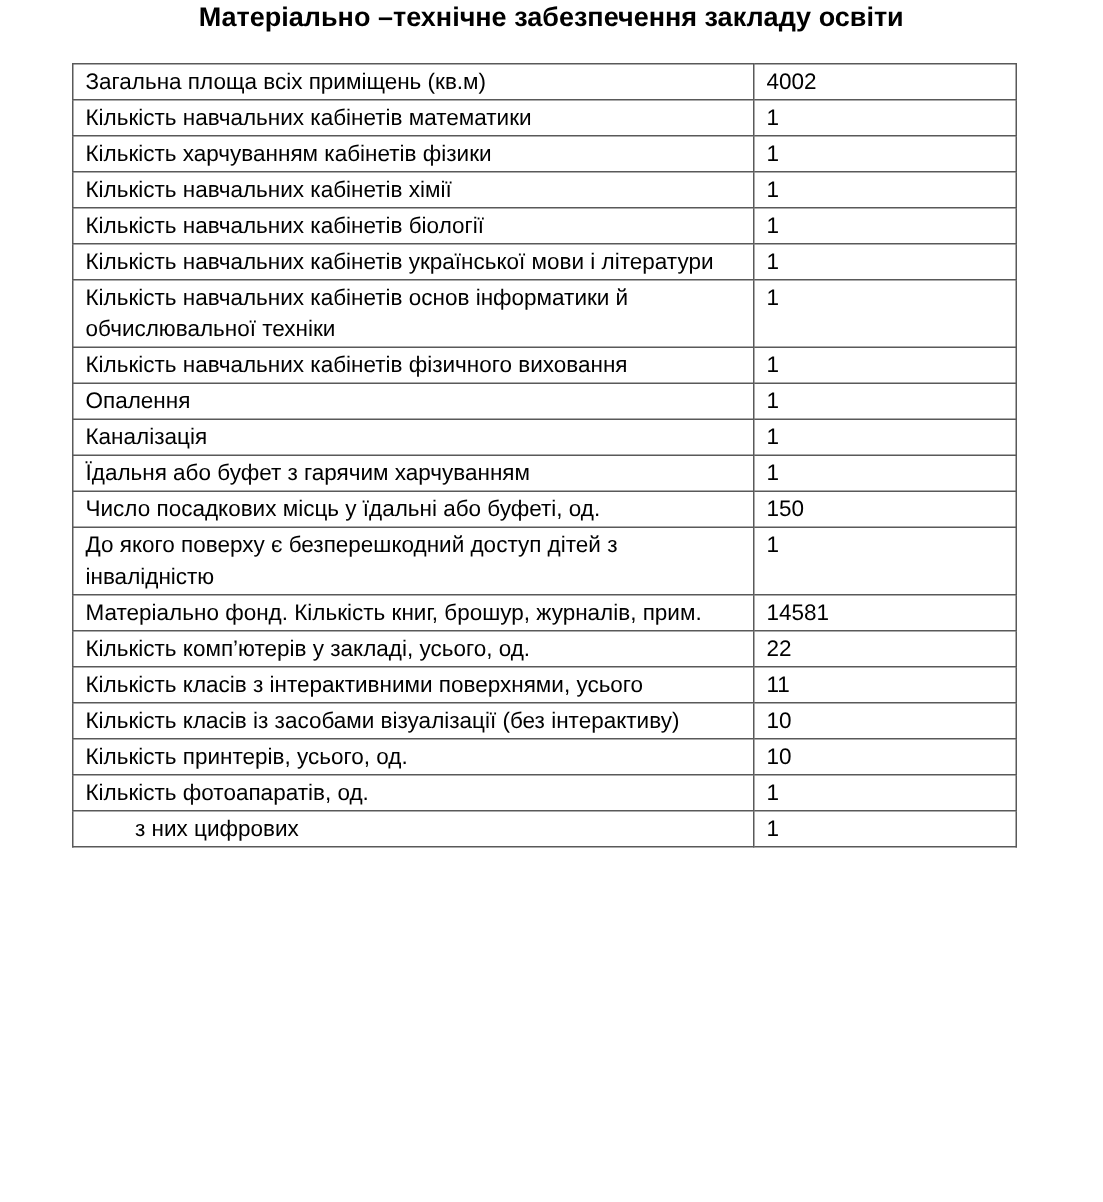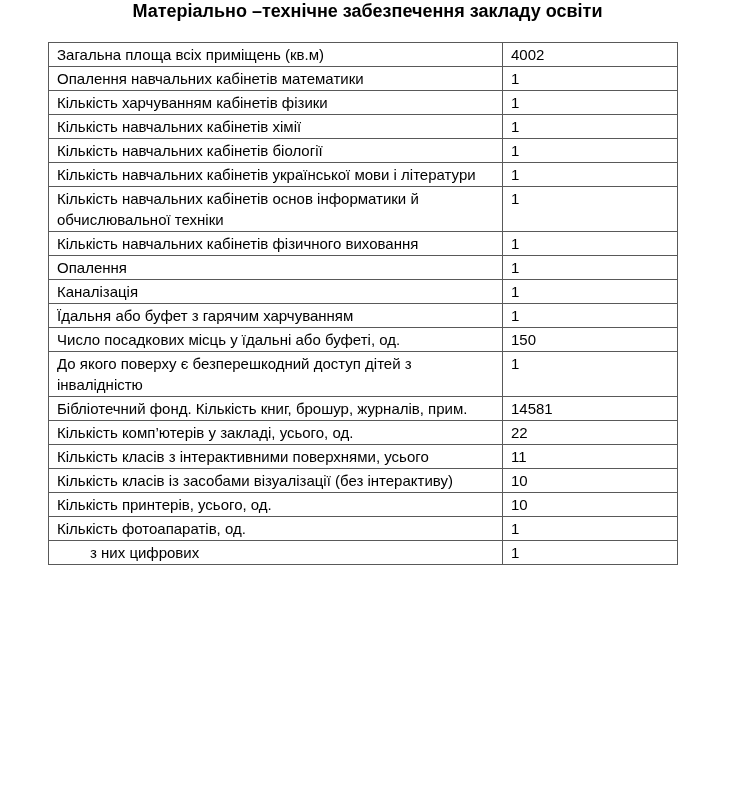--- a/index.html
+++ b/index.html
@@ -53,21 +53,21 @@
 
   <table class="spec-table">
     <tbody>
 
     <tr>
       <td class="col-indicator">Загальна площа всіх приміщень (кв.м)</td>
       <td class="col-value">4002</td>
     </tr>
 
     <tr>
-      <td class="col-indicator">Опалення навчальних кабінетів математики</td>
+      <td class="col-indicator">Кількість навчальних кабінетів математики</td>
       <td class="col-value">1</td>
     </tr>
 
     <tr>
       <td class="col-indicator">Кількість харчуванням кабінетів фізики</td>
       <td class="col-value">1</td>
     </tr>
 
     <tr>
       <td class="col-indicator">Кількість навчальних кабінетів хімії</td>
@@ -114,21 +114,21 @@
       <td class="col-indicator">Число посадкових місць у їдальні або буфеті, од.</td>
       <td class="col-value">150</td>
     </tr>
 
     <tr>
       <td class="col-indicator">До якого поверху є безперешкодний доступ дітей з інвалідністю</td>
       <td class="col-value">1</td>
     </tr>
 
     <tr>
-      <td class="col-indicator">Бібліотечний фонд. Кількість книг, брошур, журналів, прим.</td>
+      <td class="col-indicator">Матеріально фонд. Кількість книг, брошур, журналів, прим.</td>
       <td class="col-value">14581</td>
     </tr>
 
     <tr>
       <td class="col-indicator">Кількість комп’ютерів у закладі, усього, од.</td>
       <td class="col-value">22</td>
     </tr>
 
     <tr>
       <td class="col-indicator">Кількість класів з інтерактивними поверхнями, усього</td>

